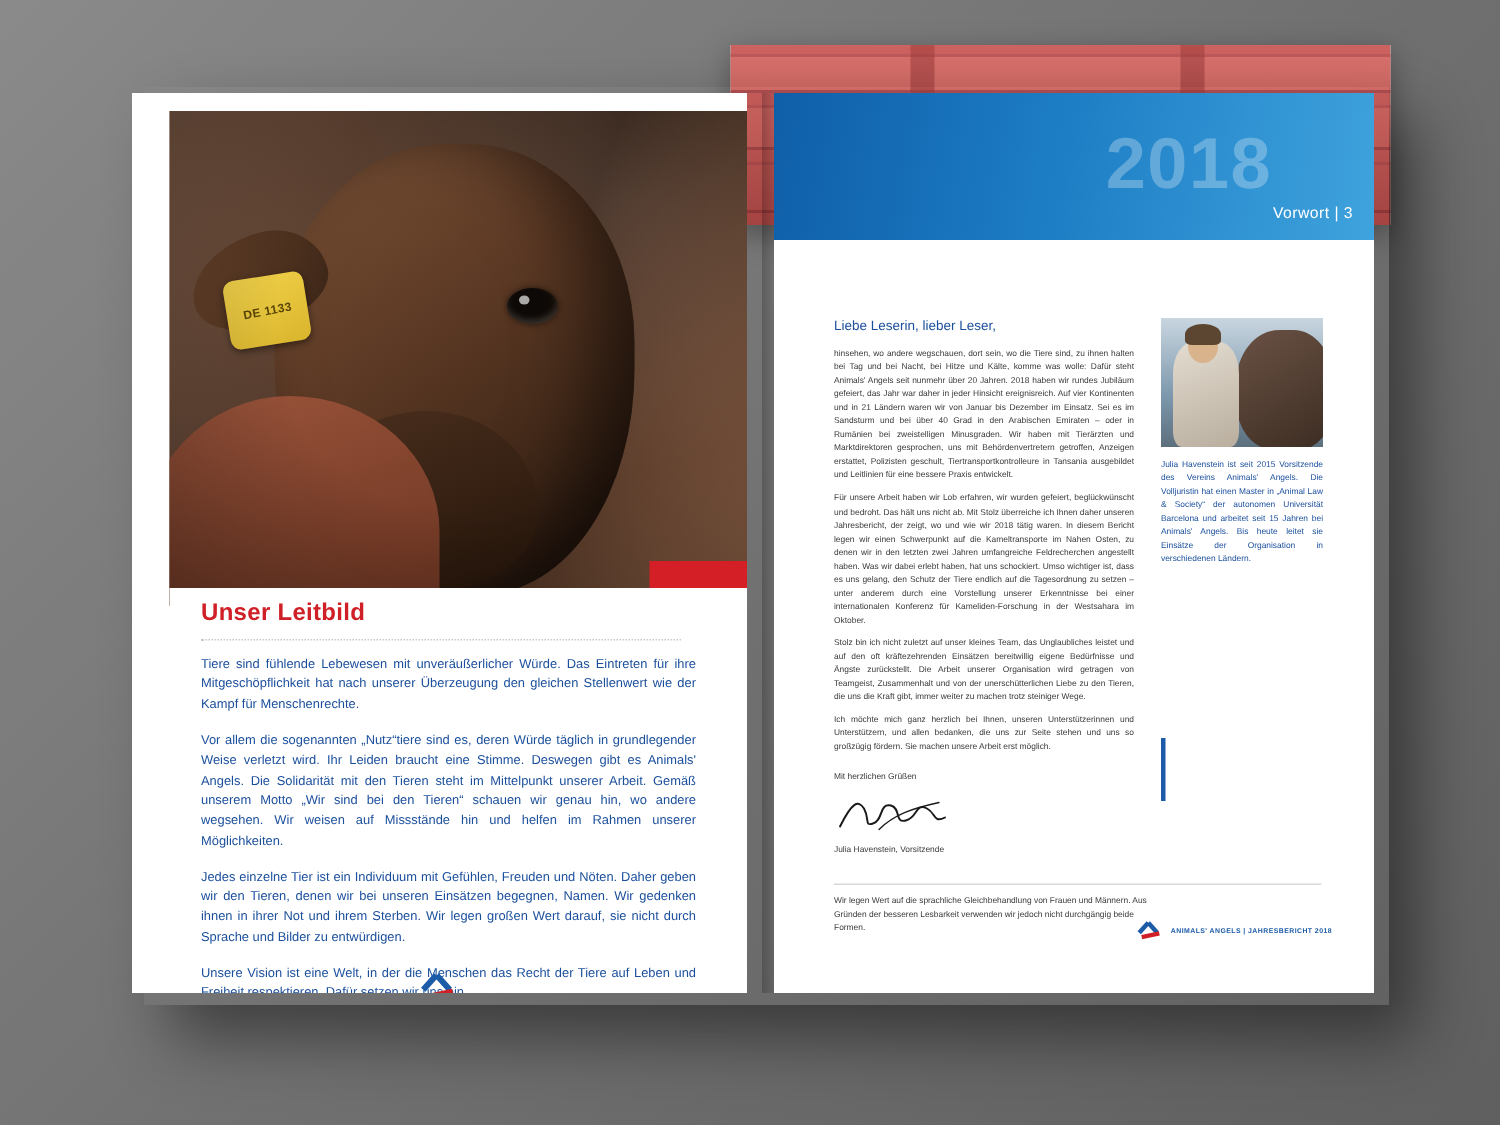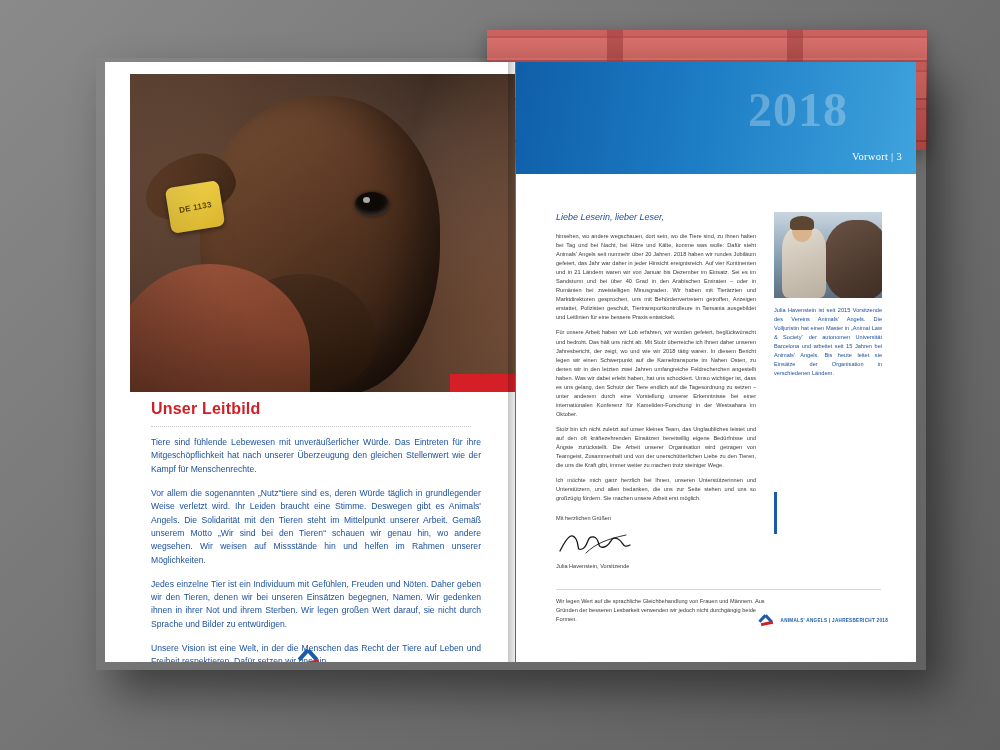--- a/index.html
+++ b/index.html
@@ -55,21 +55,21 @@
     position: absolute;
     left: 96px; top: 58px;
     width: 830px; height: 612px;
     box-shadow: 18px 22px 40px rgba(0,0,0,0.45);
     background: transparent;
   }
 
   
   .page-left {
     position: absolute;
-    left: 105px; top: 62px;
+    left: 88px; top: 62px;
     width: 410px; height: 600px;
     background: #ffffff;
     overflow: hidden;
   }
   .cow-photo {
     position: absolute;
     left: 25px; top: 12px; width: 385px; height: 330px;
     overflow: hidden;
     background: #6a4e3e;
   }
@@ -198,42 +198,41 @@
   
   .page-right {
     position: absolute;
     left: 516px; top: 62px;
     width: 400px; height: 600px;
     background: #ffffff;
     overflow:hidden;
   }
   .right-header {
     position:absolute; left:0; top:0;
-    width: 400px; height: 112px;
+    width: 400px; height: 98px;
     background: linear-gradient(100deg, #0f5ea8 0%, #1c7cc4 45%, #3fa3dd 100%);
-    font-family: Liberation Serif, serif;
   }
   .year {
     position:absolute; right: 68px; top: 20px;
     font-size: 48px; font-weight: bold;
     color: rgba(255,255,255,0.28);
     letter-spacing: 1px;
   }
   .header-caption {
     position:absolute; right: 14px; bottom: 12px;
     font-size: 10.5px; color: #ffffff; letter-spacing: 0.3px;
   }
 
   .right-col-left {
     position:absolute;
     left: 40px; top: 150px;
     width: 200px;
   }
   .salutation {
-    font-size: 9px; color:#1b4f9c; margin-bottom: 10px; font-style: italic;
+    font-size: 9px; color:#1b4f9c; margin-bottom: 10px;
   }
   .right-col-left p {
     margin: 0 0 6px 0;
     font-size: 5.6px;
     line-height: 1.62;
     color: #3a3a3a;
     text-align: justify;
   }
   .sig-wrap { margin-top: 12px; }
   .sig-label { font-size: 5.6px; color:#3a3a3a; margin-bottom: 8px; }

